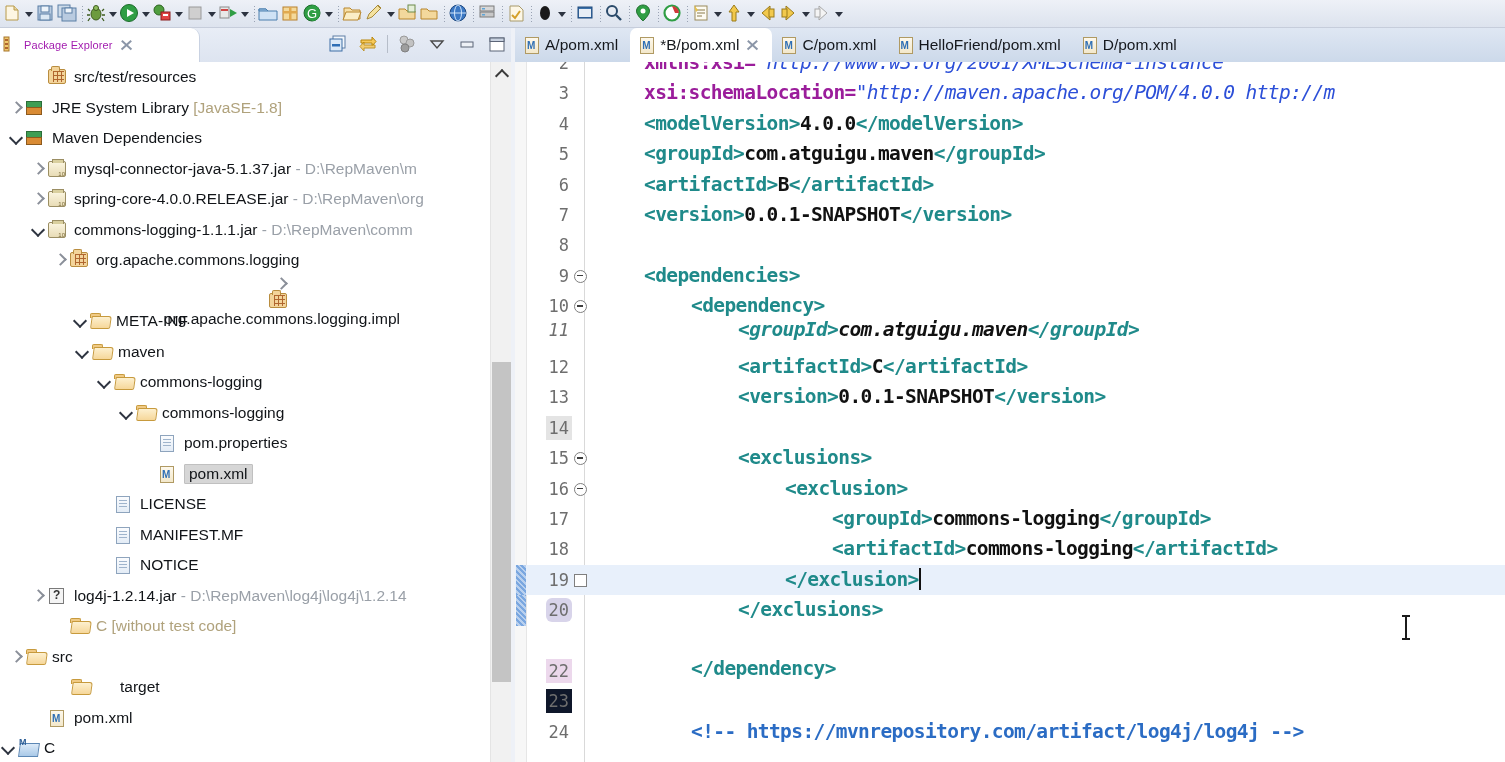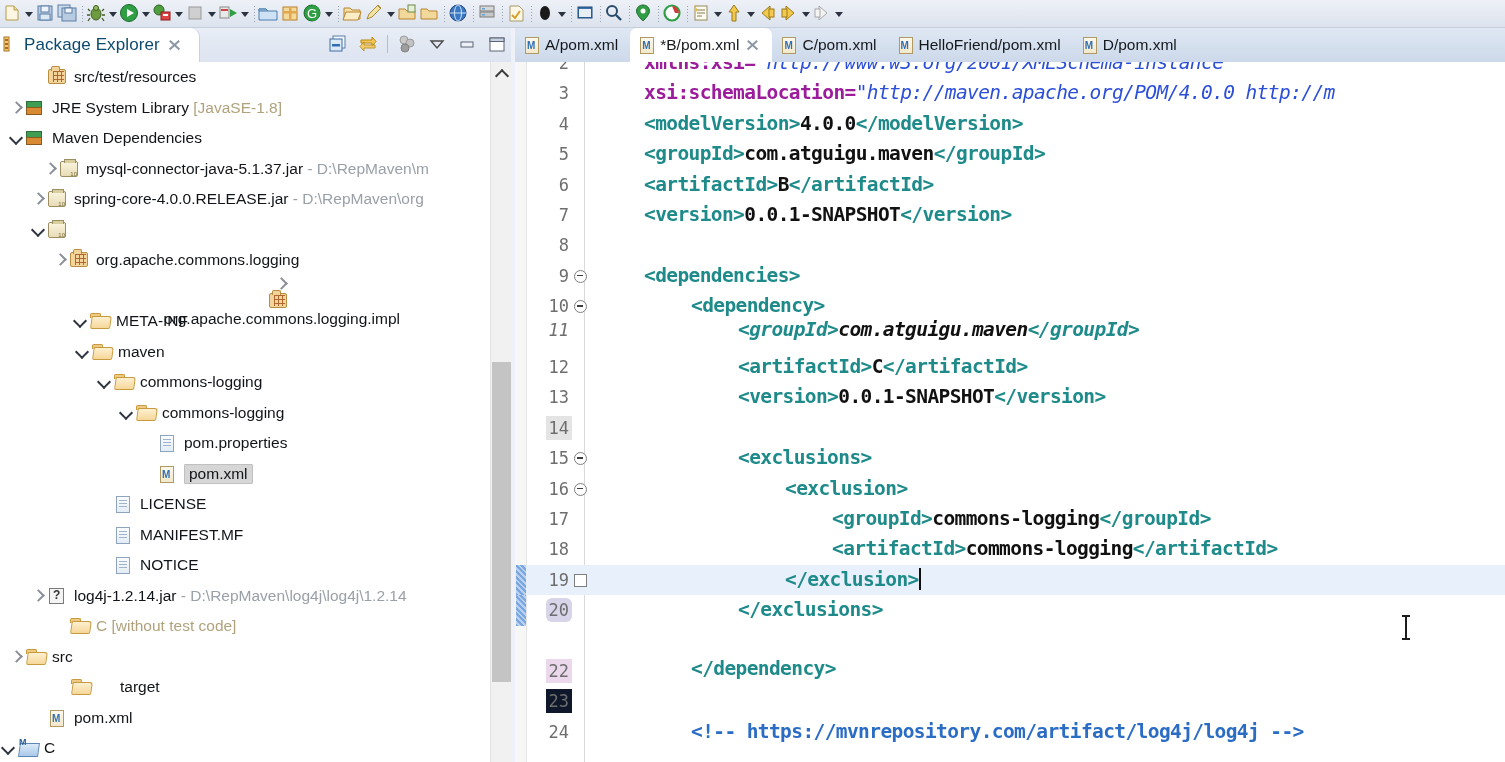--- a/index.html
+++ b/index.html
@@ -46,21 +46,21 @@
     background: linear-gradient(to bottom,#e8edf6 0%, #dde4f0 100%);
   }
   .pe-tab {
     position: absolute; left: 0; top: 0; width: 200px; height: 34px;
     background: #ffffff;
     border-top-right-radius: 9px;
     border-right: 1px solid #c9d2e2;
     display: flex; align-items: center; gap: 5px; padding-left: 3px;
   }
   .pe-tab-title {
-    font-size: 17px; color: #0c4a6e; letter-spacing: .1px;
+    font-size: 11px; color: #a21caf; letter-spacing: .1px;
   }
   .pe-close {
     width: 15px; height: 15px; position: relative; flex: 0 0 auto; margin-left: 2px;
   }
   .pe-close::before, .pe-close::after {
     content: ""; position: absolute; left: 1px; top: 6px; width: 13px; height: 2.4px;
     background: #8b96a8;
   }
   .pe-close::before { transform: rotate(42deg); }
   .pe-close::after  { transform: rotate(-42deg); }
@@ -548,39 +548,40 @@
           </span>
           <span class="lbl"><span>JRE System Library</span><span class="muted"> [JavaSE-1.8]</span></span>
         </div>
         <div class="row" style="padding-left: 8px;">
           <span class="tw expanded"></span>
           <span class="ico">
             <span class="i-lib" style="display: block;"></span>
           </span>
           <span class="lbl"><span>Maven Dependencies</span></span>
         </div>
-        <div class="row" style="padding-left: 30px; margin-left: 12px;">
-          <span class="tw collapsed"></span>
-          <span class="ico">
-            <span class="i-jar" style="display: block;"></span>
-          </span>
-          <span class="lbl"><span>mysql-connector-java-5.1.37.jar</span><span class="dim"> - D:\RepMaven\m</span></span>
-        </div>
         <div class="row" style="padding-left: 30px;">
           <span class="tw collapsed"></span>
           <span class="ico">
             <span class="i-jar" style="display: block;"></span>
           </span>
+          <span class="lbl"><span>mysql-connector-java-5.1.37.jar</span><span class="dim"> - D:\RepMaven\m</span></span>
+        </div>
+        <div class="row" style="padding-left: 30px;">
+          <span class="tw collapsed"></span>
+          <span class="ico">
+            <span class="i-jar" style="display: block;"></span>
+          </span>
           <span class="lbl"><span>spring-core-4.0.0.RELEASE.jar</span><span class="dim"> - D:\RepMaven\org</span></span>
         </div>
         <div class="row" style="padding-left: 30px;">
           <span class="tw expanded"></span>
           <span class="ico">
             <span class="i-jar" style="display: block;"></span>
           </span>
+          <span class="lbl"><span>commons-logging-1.1.1.jar</span><span class="dim"> - D:\RepMaven\comm</span></span>
         </div>
         <div class="row" style="padding-left: 52px;">
           <span class="tw collapsed"></span>
           <span class="ico">
             <span class="i-srcfolder" style="display: block;"></span>
           </span>
           <span class="lbl"><span>org.apache.commons.logging</span></span>
         </div>
         <div class="row" style="padding-left: 52px; flex-direction: column;">
           <span class="tw collapsed"></span>

